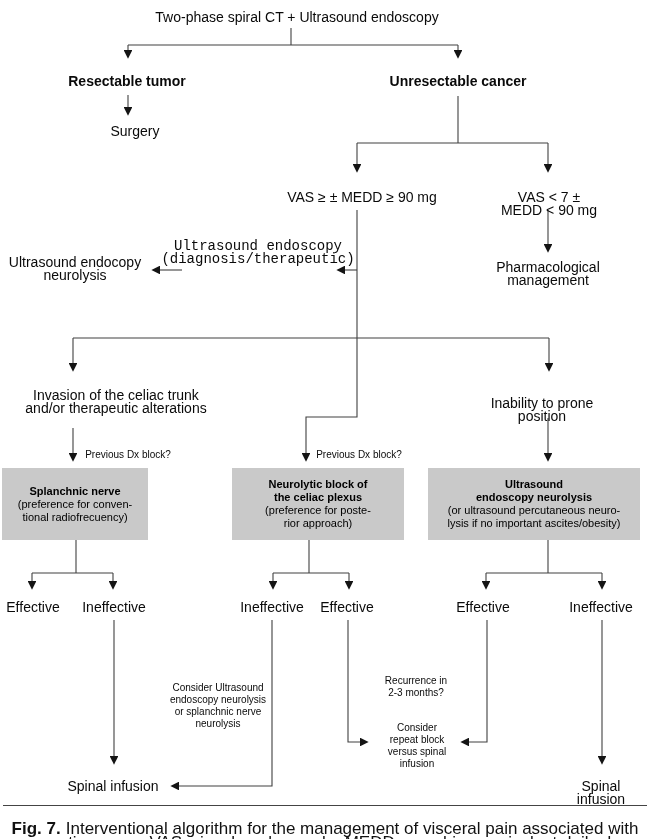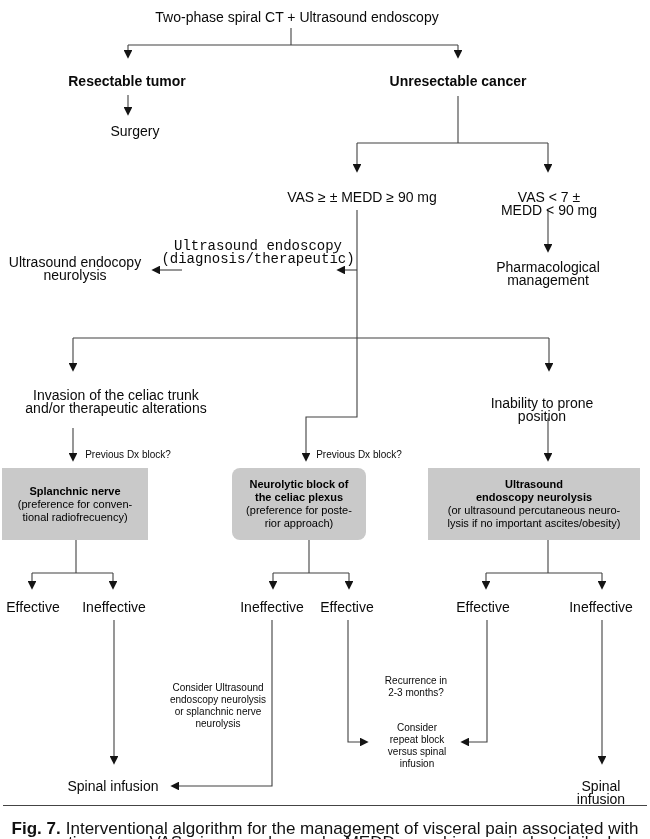--- a/index.html
+++ b/index.html
@@ -106,21 +106,21 @@
 and/or therapeutic alterations</div>
   <div class="lbl" style="left:542px;top:397px;">Inability to prone position</div>
   <div class="lbl small" style="left:128px;top:449px;">Previous Dx block?</div>
   <div class="lbl small" style="left:359px;top:449px;">Previous Dx block?</div>
 
   <div class="gbox" style="left:2px;top:468px;width:146px;height:72px;">
     <div class="btitle">Splanchnic nerve</div>
     <div class="bsub">(preference for conven-
 tional radiofrecuency)</div>
   </div>
-  <div class="gbox" style="left:232px;top:468px;width:134px;height:72px;border-radius:8px;">
+  <div class="gbox" style="left:232px;top:468px;width:172px;height:72px;">
     <div class="btitle">Neurolytic block of
 the celiac plexus</div>
     <div class="bsub">(preference for poste-
 rior approach)</div>
   </div>
   <div class="gbox" style="left:428px;top:468px;width:212px;height:72px;">
     <div class="btitle">Ultrasound
 endoscopy neurolysis</div>
     <div class="bsub">(or ultrasound percutaneous neuro-
 lysis if no important ascites/obesity)</div>

